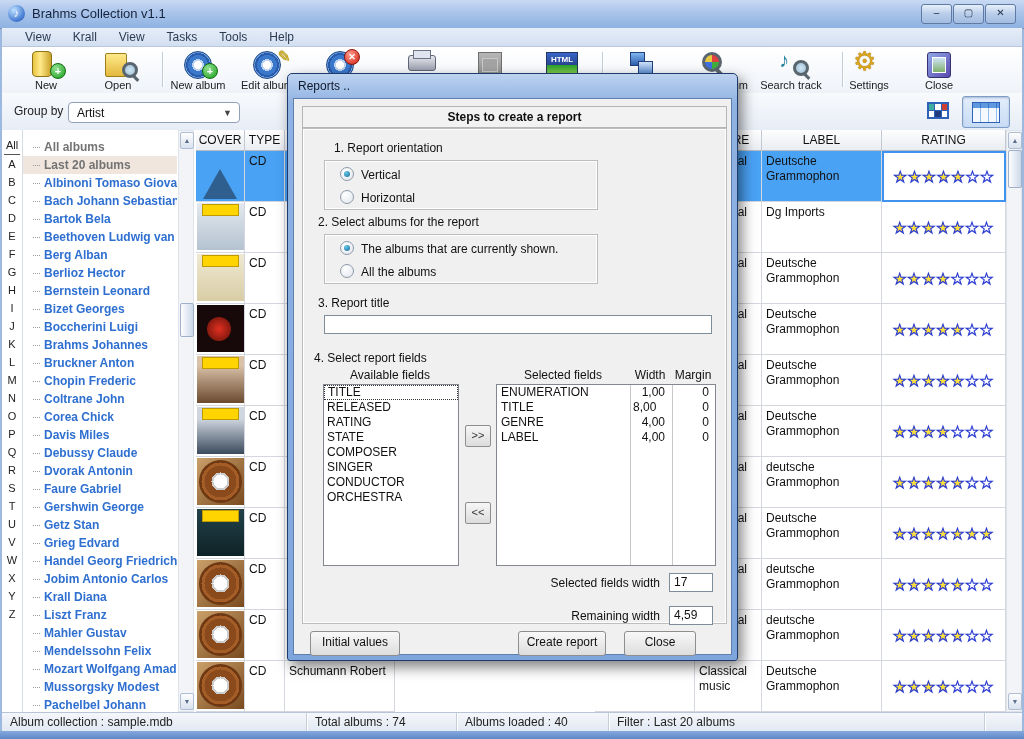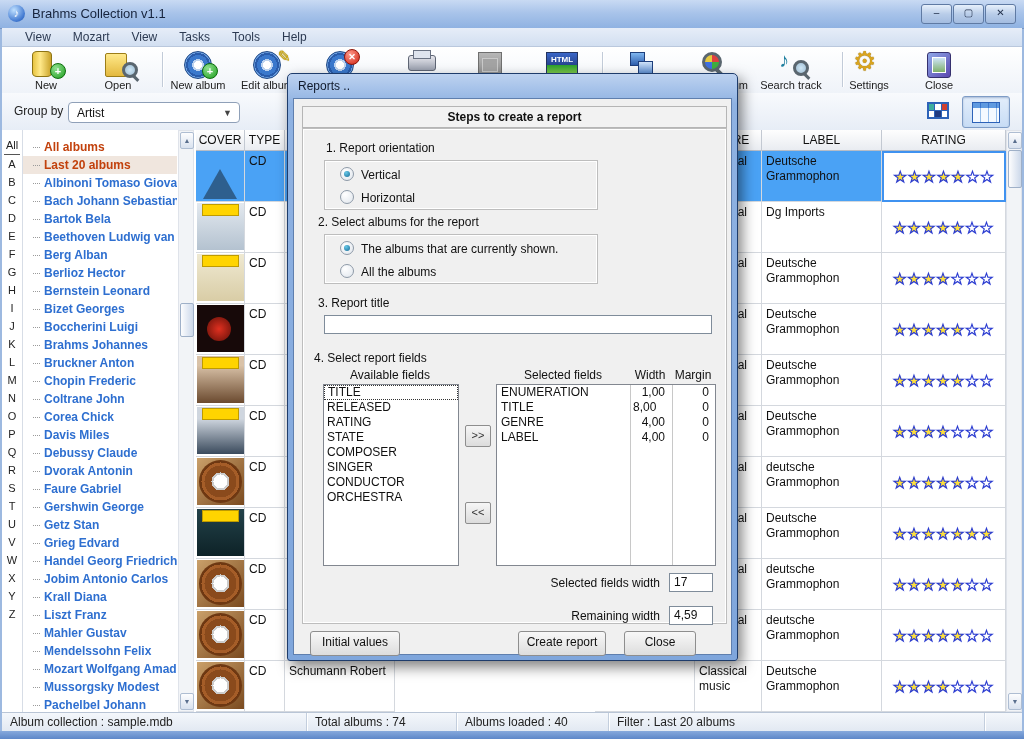--- a/index.html
+++ b/index.html
@@ -84,21 +84,21 @@
   #alpha{position:absolute;left:0;top:0;width:20px;height:582px;border-right:1px solid #d7dde6;
     text-align:center;color:#222;font-size:11px;}
   .alpha-item{height:18px;line-height:18px;}
   .alpha-item.first{margin-top:6px;border-bottom:1px solid #555;margin-left:2px;margin-right:2px;}
   #tree{position:absolute;left:21px;top:0;width:154px;height:582px;overflow:hidden;}
   .tree-item{height:18px;line-height:18px;font-weight:bold;color:#2e6fd0;white-space:nowrap;
     overflow:hidden;padding-left:10px;font-size:12px;}
   .tree-item:first-child{margin-top:8px;}
   .tree-item:before{content:"";display:inline-block;width:7px;height:1px;border-top:1px dotted #9a9a9a;
     vertical-align:middle;margin-right:4px;}
-  .tree-item.special{color:#c2410c;}
+  .tree-item.special{color:#737373;}
   .tree-item.selected{background:#f0e6de;}
   
   .vscroll{position:absolute;top:0;width:16px;height:582px;background:#f2f4f7;border:1px solid #dfe3ea;box-sizing:border-box;}
   #tree-scroll{left:176px;}
   #table-scroll{left:1004px;}
   .sb-btn{position:absolute;left:1px;width:12px;height:15px;border:1px solid #aebdd2;border-radius:2px;
     background:linear-gradient(#fdfdfe,#d9e2ef);color:#5a6f8e;font-size:7px;text-align:center;line-height:15px;}
   .sb-up{top:1px;}.sb-down{bottom:1px;}
   .sb-thumb{position:absolute;left:1px;width:12px;border:1px solid #9fb0c8;border-radius:2px;
     background:linear-gradient(90deg,#fdfdfe,#ccd8ea);}
@@ -176,21 +176,21 @@
   <div id="win-title">Brahms Collection v1.1</div>
   <div id="win-btns">
     <div class="wbtn">–</div>
     <div class="wbtn">▢</div>
     <div class="wbtn">✕</div>
   </div>
 </div>
 
 <div id="menubar">
     <div class="menu-item">View</div>
-    <div class="menu-item">Mozart</div>
+    <div class="menu-item">Krall</div>
     <div class="menu-item">View</div>
     <div class="menu-item">Tasks</div>
     <div class="menu-item">Tools</div>
     <div class="menu-item">Help</div>
   </div>
 <div id="toolbar">
     <div class="tb" style="left: 6px;">
       <div class="ic">
         <div class="ic-db"></div>
         <div class="badge plus">+</div>
@@ -615,21 +615,21 @@
     <div class="seg" style="width: 376px;">Filter : Last 20 albums</div>
   </div>
 <div id="bottomedge"></div>
 
 <div id="dialog">
   <div id="dlg-title">Reports ..</div>
   <div id="dlg-body">
     <div id="dlg-header" class="abs">Steps to create a report</div>
     <div id="dlg-outer" class="gbox"></div>
 
-    <div class="dlg-label" style="left:32px;top:42px;">1. Report orientation</div>
+    <div class="dlg-label" style="left:40px;top:42px;">1. Report orientation</div>
     <div class="gbox" style="left:30px;top:61px;width:272px;height:48px;"></div>
     <div id="step1-opts">
         <div class="radio-row" style="top: 68px; left: 46px;"><div class="radio checked" style="display: inline-block;"></div><span>Vertical</span></div>
         <div class="radio-row" style="top: 91px; left: 46px;"><div class="radio" style="display: inline-block;"></div><span>Horizontal</span></div>
       </div>
 
     <div class="dlg-label" style="left:24px;top:116px;">2. Select albums for the report</div>
     <div class="gbox" style="left:30px;top:135px;width:272px;height:48px;"></div>
     <div id="step2-opts">
         <div class="radio-row" style="top: 142px; left: 46px;"><div class="radio checked" style="display: inline-block;"></div><span>The albums that are currently shown.</span></div>

